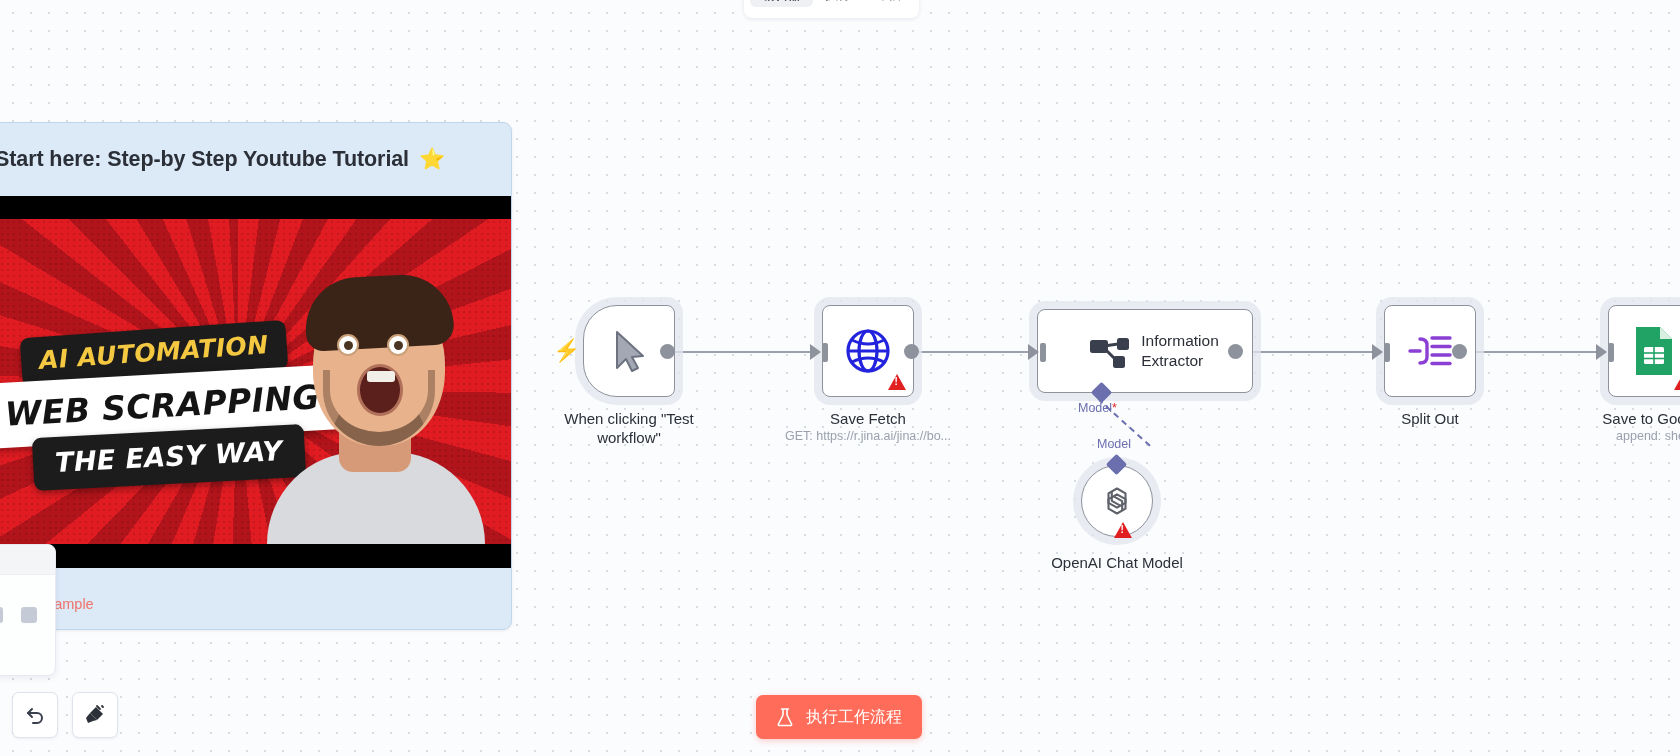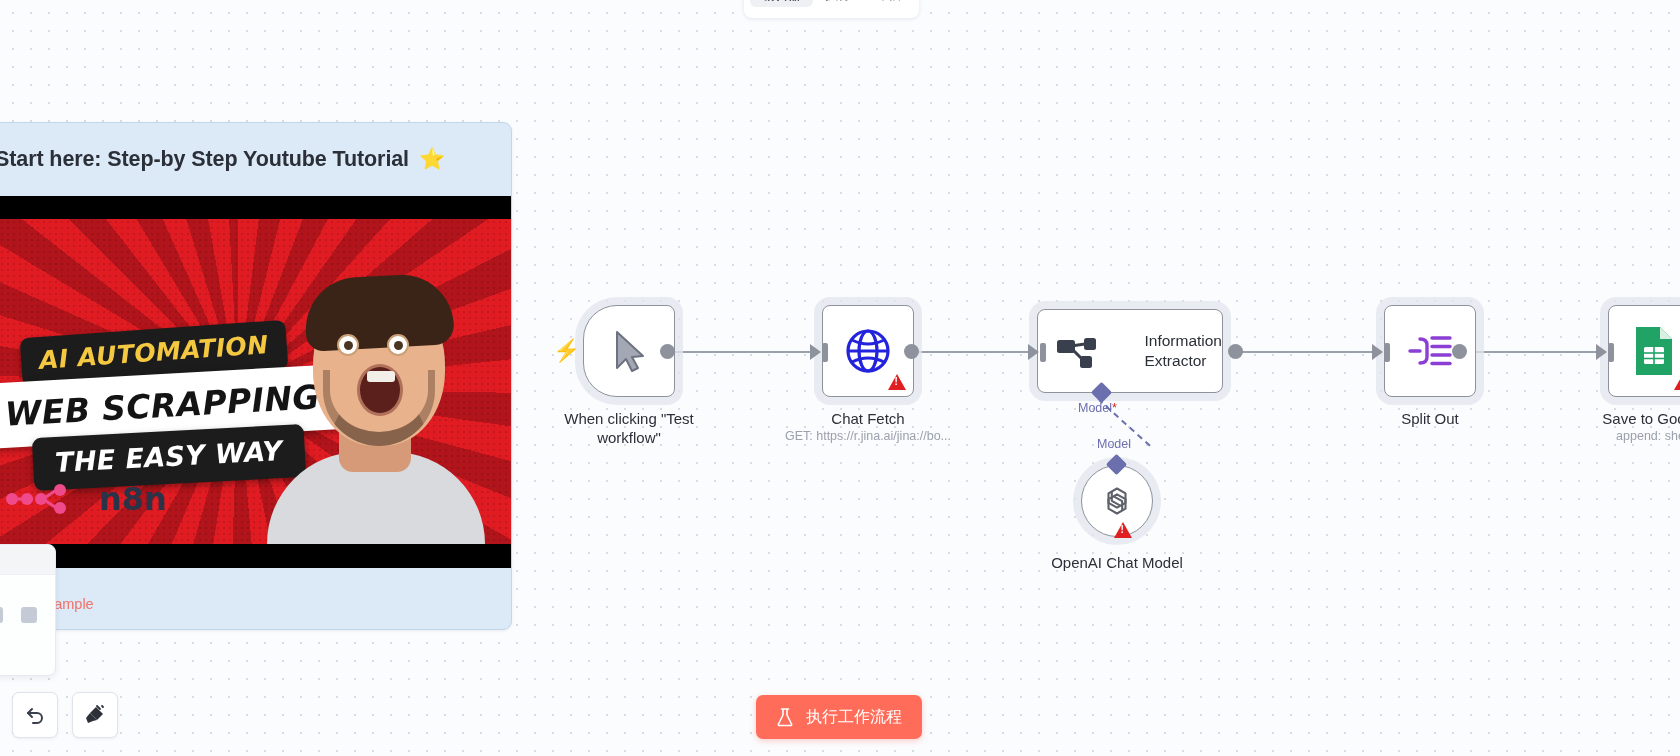--- a/index.html
+++ b/index.html
@@ -207,22 +207,22 @@
     position: relative;
     width: 92px; height: 92px;
     background: #ffffff;
     border: 1.6px solid #8d929c;
     border-radius: 8px;
     box-shadow: 0 0 0 8px rgba(226,229,236,.75);
     display: flex; align-items: center; justify-content: center;
   }
   .node-box.rounded-left { border-radius: 34px 8px 8px 34px; }
   .node-box.wide {
-    width: 186px; height: 84px;
-    justify-content: space-between; padding-left: 18px; gap: 12px;
+    width: 216px; height: 84px;
+    justify-content: center; padding-left: 18px; gap: 12px;
   }
   .node-title {
     position: absolute; left: 50%; transform: translateX(-50%);
     top: 104px; width: 190px;
     text-align: center; font-size: 15px; color: #2b2f38;
     line-height: 1.28; white-space: pre-line;
   }
   .node-sub {
     position: absolute; left: 50%; transform: translateX(-50%);
     top: 124px; width: 230px;
@@ -343,37 +343,20 @@
           <div id="p-head"></div>
           <div id="p-beard"></div>
           <div id="p-hair"></div>
           <div id="p-brow-l"></div>
           <div id="p-brow-r"></div>
           <div id="p-eye-l"></div>
           <div id="p-eye-r"></div>
           <div id="p-mouth"></div>
         </div>
 
-        <div id="n8n-logo">
-          <svg width="72" height="34" viewBox="0 0 72 34">
-            <g stroke="#ef4a8b" stroke-width="3.2" fill="none">
-              <line x1="11" y1="17" x2="28" y2="17"></line>
-              <line x1="38" y1="17" x2="50" y2="9"></line>
-              <line x1="38" y1="17" x2="50" y2="25"></line>
-            </g>
-            <g fill="#ef4a8b">
-              <circle cx="7" cy="17" r="6"></circle>
-              <circle cx="22" cy="17" r="6"></circle>
-              <circle cx="36" cy="17" r="6"></circle>
-              <circle cx="55" cy="8" r="6"></circle>
-              <circle cx="55" cy="26" r="6"></circle>
-            </g>
-          </svg>
-          <span id="n8n-word">n8n</span>
-        </div>
       </div>
     </div>
 
     <div id="sticky-link">heet Example</div>
   </div>
 
   <div id="mini-panel">
     <div id="mini-panel-head"></div>
     <div class="mini-sq" id="mini-sq-1"></div>
     <div class="mini-sq" id="mini-sq-2"></div>
@@ -414,21 +397,21 @@
     <div class="node-box">
       <svg width="48" height="48" viewBox="0 0 48 48">
         <circle cx="24" cy="24" r="20" fill="none" stroke="#2323dd" stroke-width="3.2"></circle>
         <ellipse cx="24" cy="24" rx="9" ry="20" fill="none" stroke="#2323dd" stroke-width="3.2"></ellipse>
         <line x1="4" y1="24" x2="44" y2="24" stroke="#2323dd" stroke-width="3.2"></line>
         <path d="M8 13 Q24 21 40 13" fill="none" stroke="#2323dd" stroke-width="3"></path>
         <path d="M8 35 Q24 27 40 35" fill="none" stroke="#2323dd" stroke-width="3"></path>
       </svg>
       <div class="warn-tri"></div>
     </div>
-    <div class="node-title">Chat Fetch</div>
+    <div class="node-title">Save Fetch</div>
     <div class="node-sub">GET: https://r.jina.ai/jina://bo...</div>
   </div>
 
   <div class="node-wrap" style="left:1037px; top:309px;">
     <div class="node-box wide">
       <svg width="40" height="38" viewBox="0 0 40 38">
         <rect x="1" y="8" width="18" height="13" rx="2.5" fill="#3a3f4d"></rect>
         <rect x="28" y="6" width="12" height="12" rx="2.5" fill="#3a3f4d"></rect>
         <rect x="24" y="24" width="12" height="12" rx="2.5" fill="#3a3f4d"></rect>
         <line x1="15" y1="14" x2="29" y2="12" stroke="#3a3f4d" stroke-width="3"></line>

